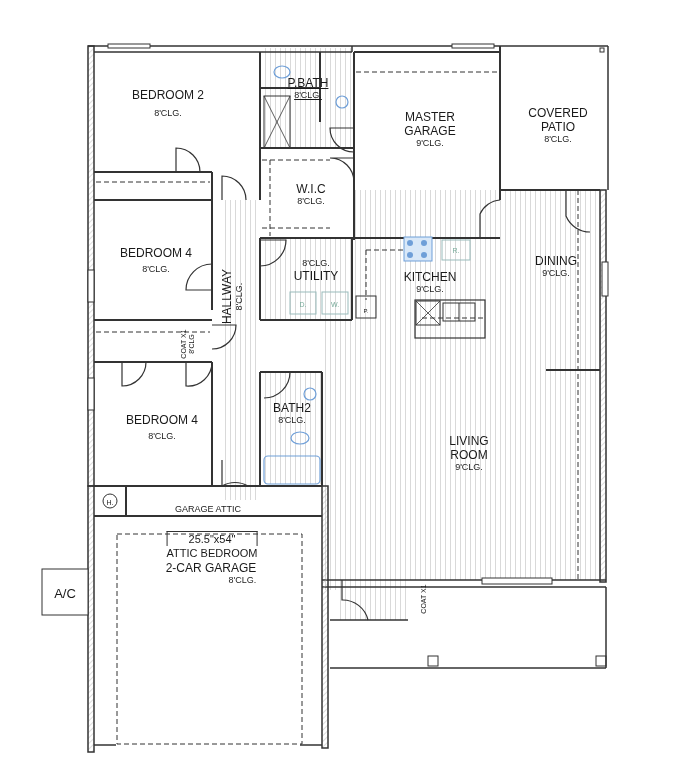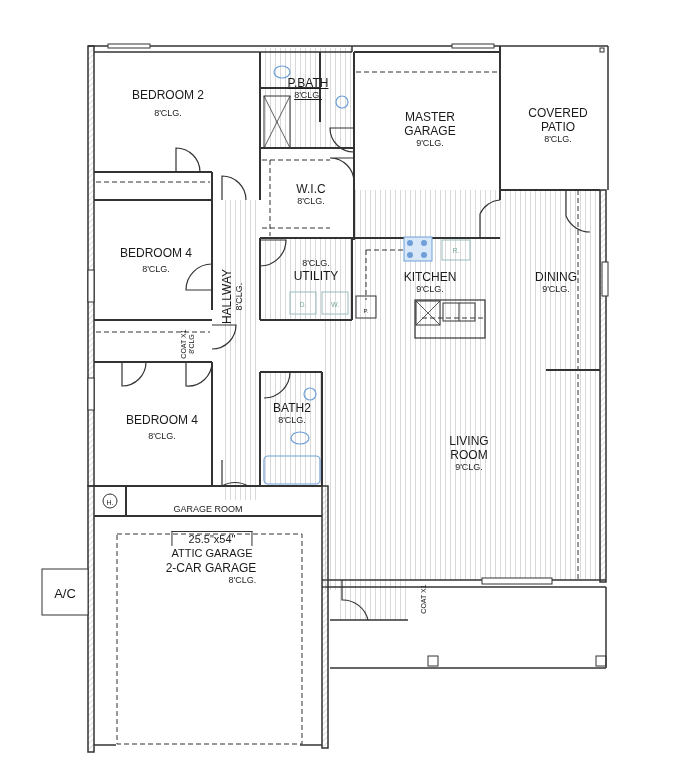--- a/index.html
+++ b/index.html
@@ -184,21 +184,21 @@
   <span class="clg">8'CLG.</span>
 </div>
 <div class="lbl" style="left:316px;top:258px;">
   <span class="clg">8'CLG.</span>
   <span>UTILITY</span>
 </div>
 <div class="lbl" style="left:430px;top:270px;">
   <span>KITCHEN</span>
   <span class="clg">9'CLG.</span>
 </div>
-<div class="lbl" style="left:556px;top:270px;">
+<div class="lbl" style="left:556px;top:254px;">
   <span>DINING</span>
   <span class="clg">9'CLG.</span>
 </div>
 <div class="lbl vert small" style="left:188px;top:336px;width:40px;font-size:7px;line-height:8px;">
   <span>COAT X1</span>
   <span style="display:block;font-size:7px">8'CLG</span>
 </div>
 <div class="lbl" style="left:162px;top:413px;">
   <span>BEDROOM 4</span>
   <span class="clg" style="margin-top:4px">8'CLG.</span>
@@ -206,25 +206,25 @@
 <div class="lbl" style="left:292px;top:401px;">
   <span>BATH2</span>
   <span class="clg">8'CLG.</span>
 </div>
 <div class="lbl" style="left:469px;top:434px;">
   <span style="display:block">LIVING</span>
   <span style="display:block">ROOM</span>
   <span class="clg">9'CLG.</span>
 </div>
 <div class="lbl" style="left:208px;top:502px;font-size:9px;">
-  <span>GARAGE ROOM</span>
+  <span>GARAGE ATTIC</span>
 </div>
 <div class="lbl" style="left:212px;top:531px;font-size:11px;">
   <span style="display:block;border:1px solid #333;border-bottom:none;padding:0 2px">25.5"x54"</span>
-  <span style="display:block">ATTIC GARAGE</span>
+  <span style="display:block">ATTIC BEDROOM</span>
 </div>
 <div class="lbl" style="left:211px;top:561px;text-align:right;">
   <span>2-CAR GARAGE</span>
   <span class="clg">8'CLG.</span>
 </div>
 <div class="lbl vert" style="left:424px;top:592px;font-size:7px;width:40px;">
   <span>COAT X1</span>
 </div>
 
 <div class="lbl" style="left:65px;top:587px;font-size:13px;">A/C</div>

